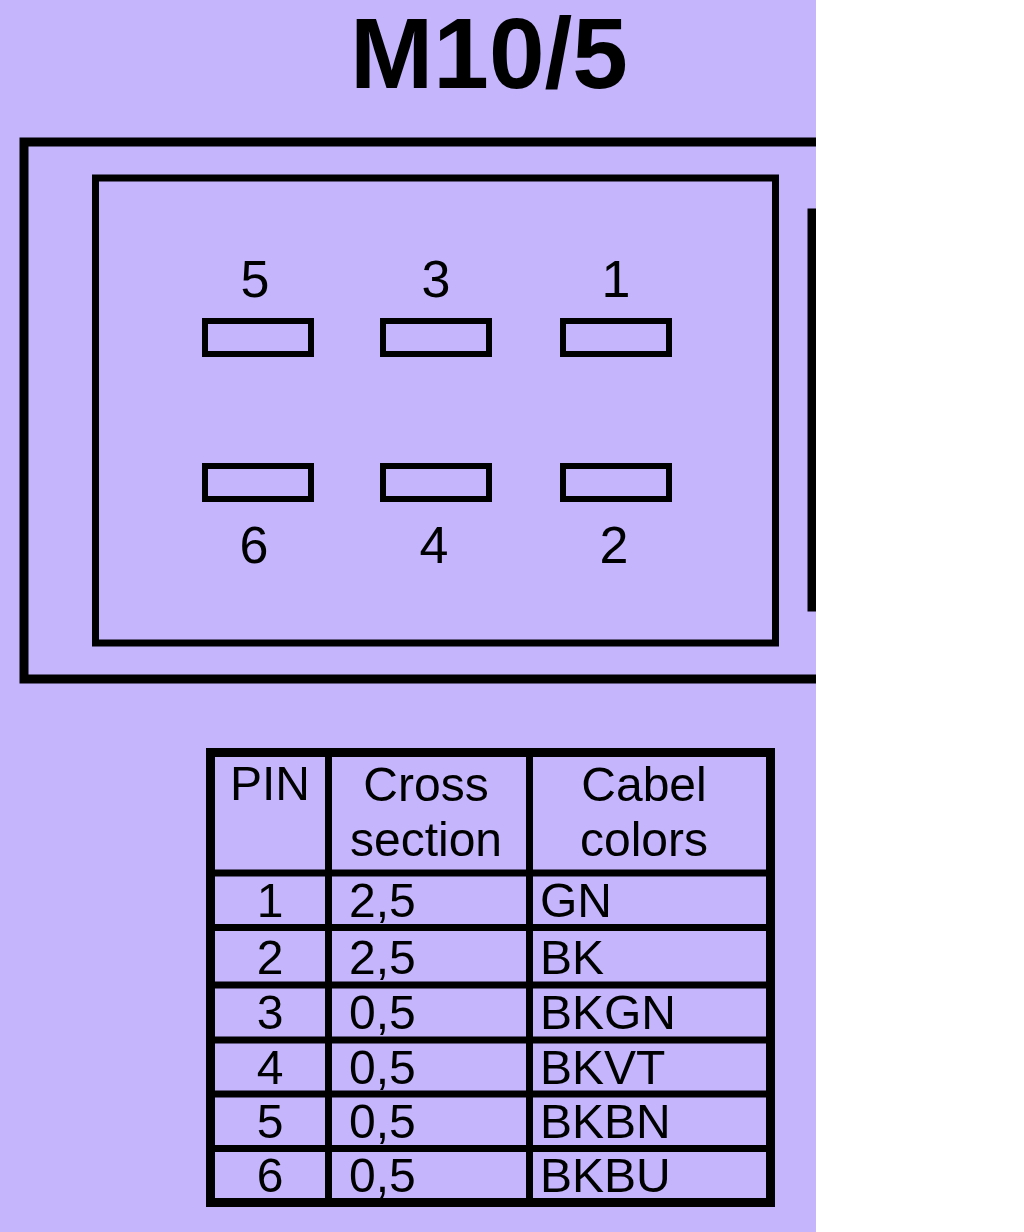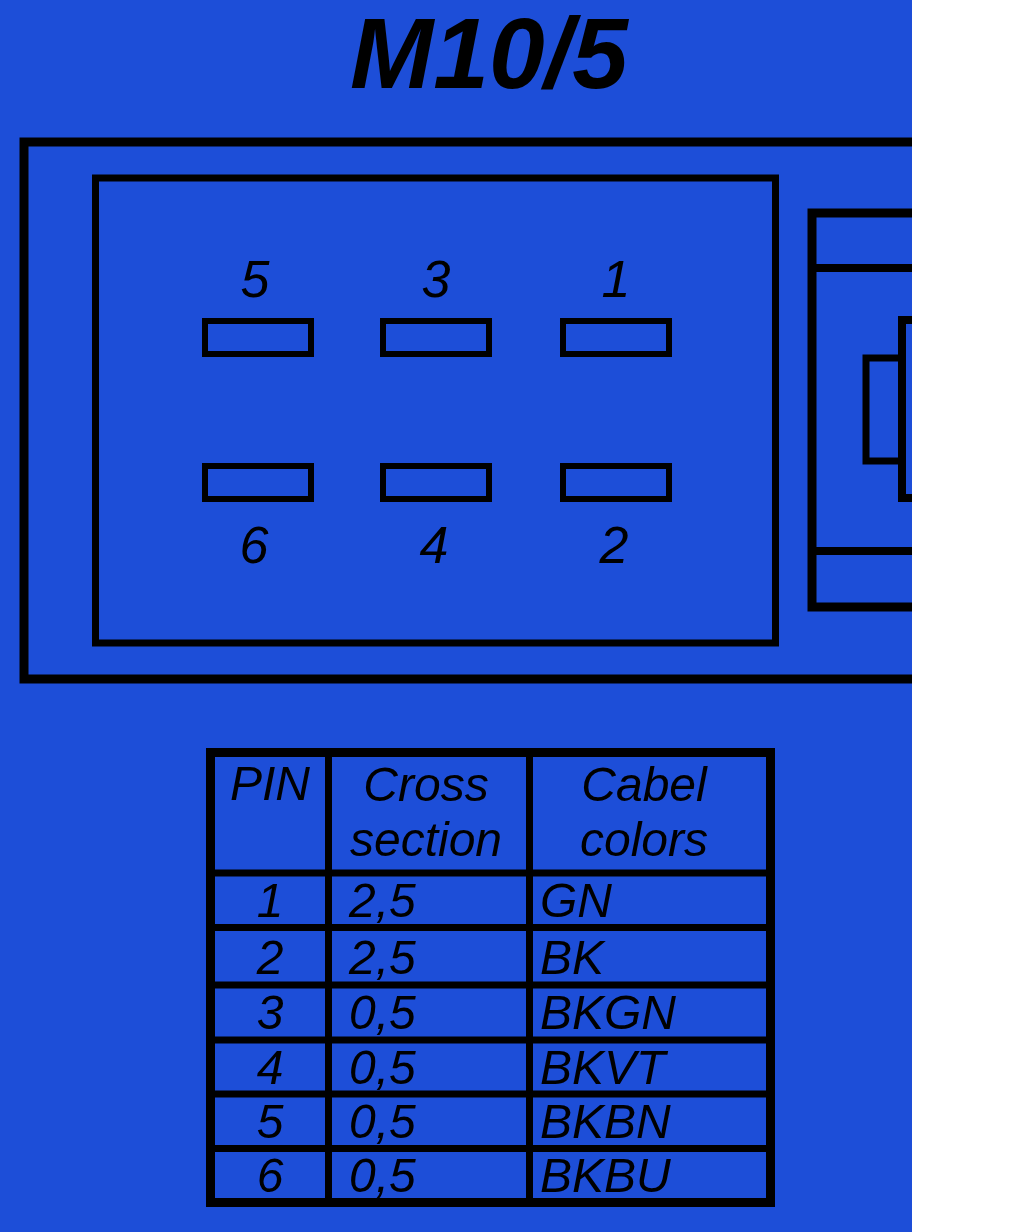--- a/index.html
+++ b/index.html
@@ -1,16 +1,16 @@
 <!DOCTYPE html>
 <html><head>
 <meta charset="utf-8">
 <style>
   html,body{margin:0;padding:0;background:#ffffff;}
-  .canvas{position:relative;width:912px;height:1232px;background:#1d4ed8;overflow:hidden;font-style:italic;}
+  .canvas{position:relative;width:816px;height:1232px;background:#c4b5fd;overflow:hidden;}
   svg{display:block;}
   svg text{font-family:"Liberation Sans", sans-serif;fill:#000000;}
   .ln{fill:none;stroke:#000000;}
   .w9{stroke-width:9px;}
   .w8{stroke-width:8px;}
   .w7{stroke-width:7px;}
   .w6{stroke-width:6px;}
   .title-text{font-size:100px;font-weight:bold;text-anchor:middle;}
   .pin-num{font-size:52px;text-anchor:middle;}
   .th{font-size:48px;text-anchor:middle;}

